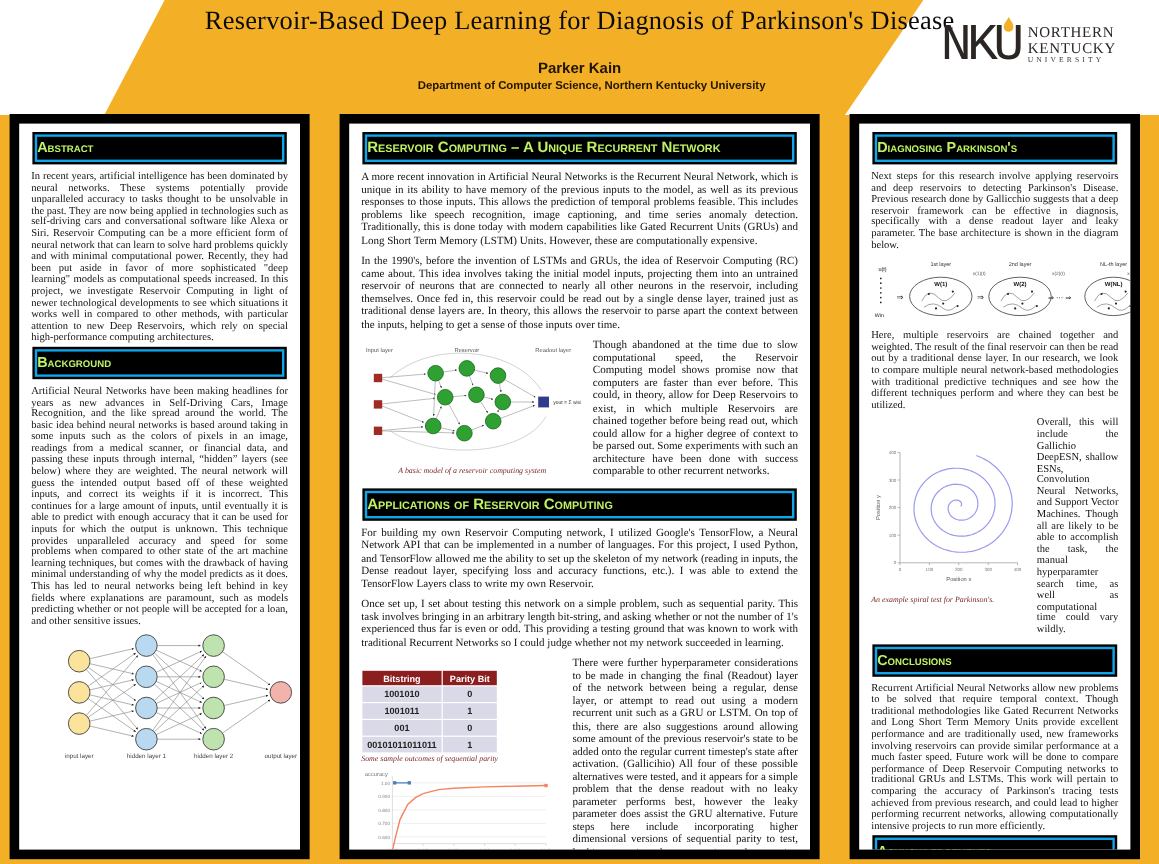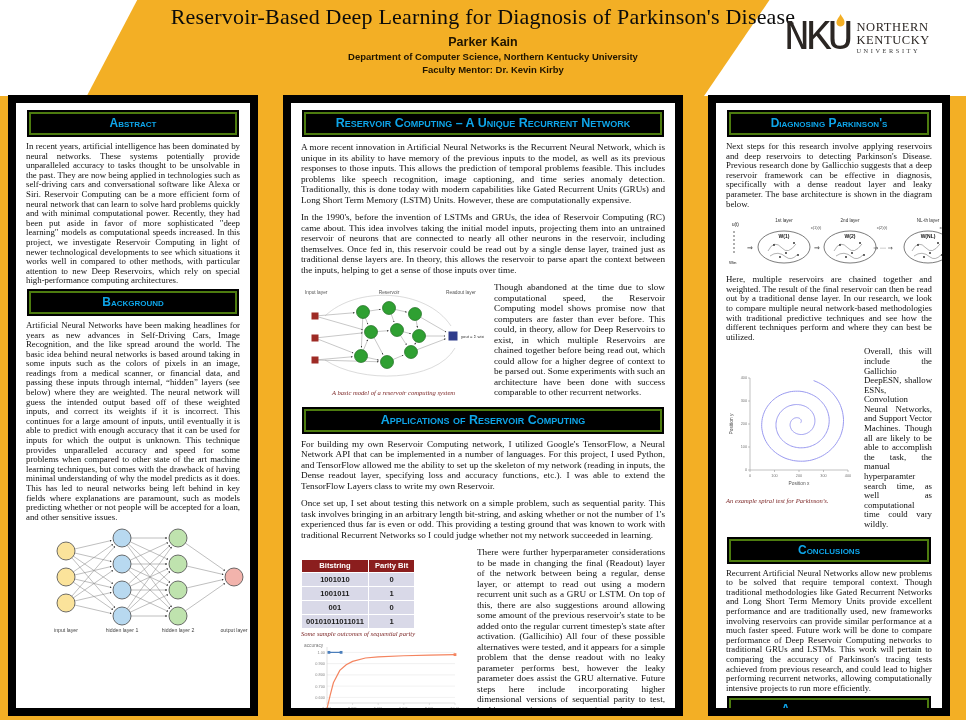--- a/index.html
+++ b/index.html
@@ -4,40 +4,40 @@
 <style>
   html,body{margin:0;padding:0;background:#ffffff;}
   .poster{position:relative;width:966px;height:720px;background:#F3AF25;overflow:hidden;
           font-family:"Liberation Serif", serif;color:#111;}
   .wedge{position:absolute;top:0;background:#fff;}
   .wedge-left{left:0;width:140px;height:96px;clip-path:polygon(0 0,98% 0,62% 100%,0 100%);}
   .wedge-right{left:704px;width:262px;height:96px;clip-path:polygon(25% 0,100% 0,100% 100%,0 100%);}
 
   .header{position:absolute;top:4px;left:0;width:966px;text-align:center;}
   .title{font-size:22px;color:#0b0b0b;letter-spacing:.2px;}
-  .author{font-family:"Liberation Sans",sans-serif;font-weight:bold;font-size:12.5px;color:#201500;margin-top:5px;}
+  .author{font-family:"Liberation Sans",sans-serif;font-weight:bold;font-size:12.5px;color:#201500;margin-top:20px;}
   .dept,.mentor{font-family:"Liberation Sans",sans-serif;font-weight:bold;font-size:9.5px;color:#201500;margin-top:2px;padding-left:20px;}
 
   .logo{position:absolute;top:16px;left:784px;width:172px;display:flex;align-items:center;gap:7px;}
   .logo-mark{position:relative;font-family:Liberation Mono, monospace;font-size:43px;line-height:43px;
              color:#2b2623;letter-spacing:-4px;font-weight:500;}
   .logo-flame{position:absolute;top:-2px;right:2px;}
   .logo-words{font-family:"Liberation Serif",serif;color:#2b2623;}
   .logo-words .big{font-size:12.5px;line-height:12.5px;letter-spacing:.6px;}
   .logo-words .small{font-size:6.3px;letter-spacing:2.6px;margin-top:1px;color:#3a3a3a;}
 
   .col{position:absolute;top:95px;height:621px;background:#000;padding:8px;box-sizing:border-box;}
   .col-left{left:8px;width:250px;}
   .col-mid{left:283px;width:400px;}
   .col-right{left:708px;width:242px;}
   .col-inner{background:#fff;width:100%;height:100%;box-sizing:border-box;padding:7px 10px;overflow:hidden;}
 
-  .sec-h{background:#000;border:2px solid #4d7c0f;box-shadow:0 0 0 2px #000;color:#0ea5e9;
+  .sec-h{background:#000;border:2px solid #0ea5e9;box-shadow:0 0 0 2px #000;color:#bef264;
          font-family:"Liberation Sans",sans-serif;font-weight:bold;font-size:12.5px;line-height:14px;
-         font-variant-caps:small-caps;text-align:center;padding:2px 0 3px;margin:2px 3px 7px;}
+         font-variant-caps:small-caps;padding:2px 0 3px;margin:2px 3px 7px;}
   .col-right .sec-h,.col-left .sec-h{font-size:12px;}
 
   .bt{font-size:8.8px;line-height:9.6px;text-align:justify;margin:0 0 5px;}
   .col-mid .bt{font-size:9.2px;line-height:10.5px;margin-bottom:7px;}
 
   .fig-row{display:flex;gap:8px;align-items:center;margin-bottom:4px;}
   .fig-col{flex:0 0 auto;}
   .fig-row .bt{flex:1 1 auto;}
 
   .cap{font-style:italic;font-size:6.6px;line-height:7.8px;color:#7c2727;margin:1px 0 4px;}
@@ -53,21 +53,20 @@
 <body>
 
 <div class="poster">
   <div class="wedge wedge-left"></div>
   <div class="wedge wedge-right"></div>
 
   <header class="header">
     <div class="title">Reservoir-Based Deep Learning for Diagnosis of Parkinson's Disease</div>
     <div class="author">Parker Kain</div>
     <div class="dept">Department of Computer Science, Northern Kentucky University</div>
-    <div class="mentor">Faculty Mentor: Dr. Kevin Kirby</div>
   </header>
 
   <div class="logo">
     <div class="logo-mark">
       <span>NKU</span>
       <svg class="logo-flame" width="13" height="16" viewBox="0 0 13 16">
         <path d="M6.5 0 C8 3.5 11.5 5.5 10.3 10 C9.4 13.2 3.6 13.2 2.7 10 C1.6 6 5 4 6.5 0 Z" fill="#F3AF25"></path>
       </svg>
     </div>
     <div class="logo-words">

